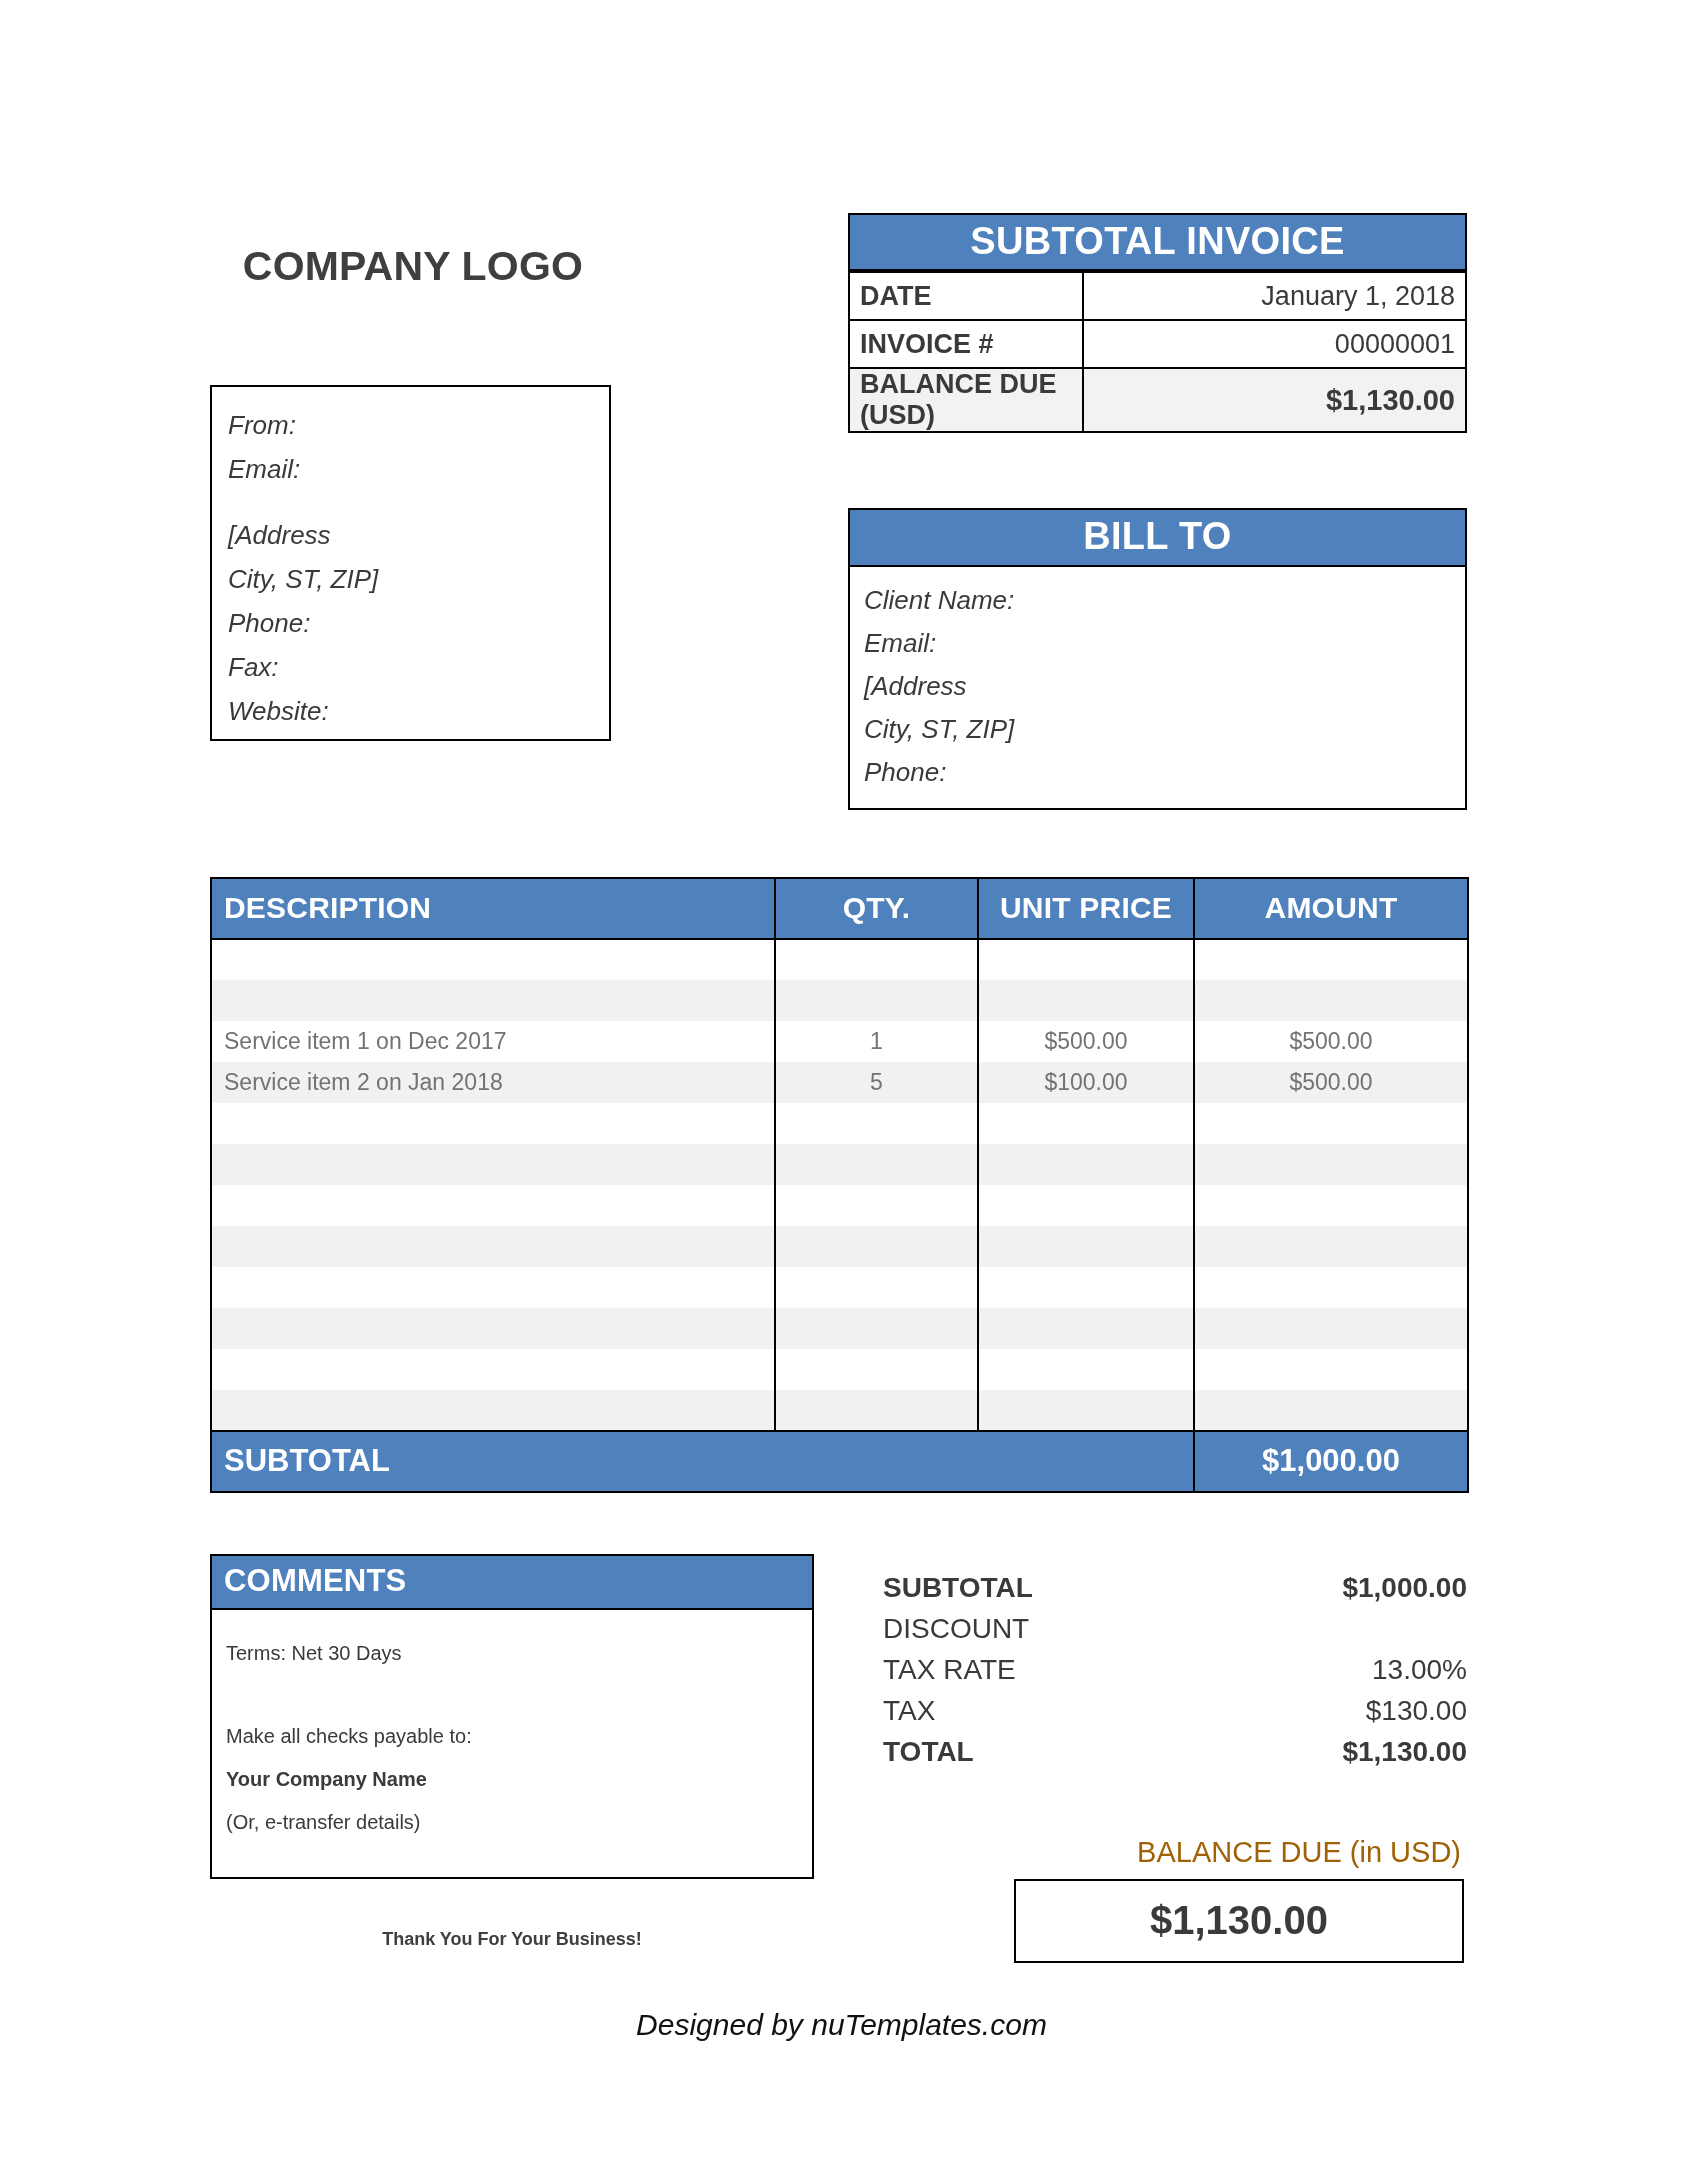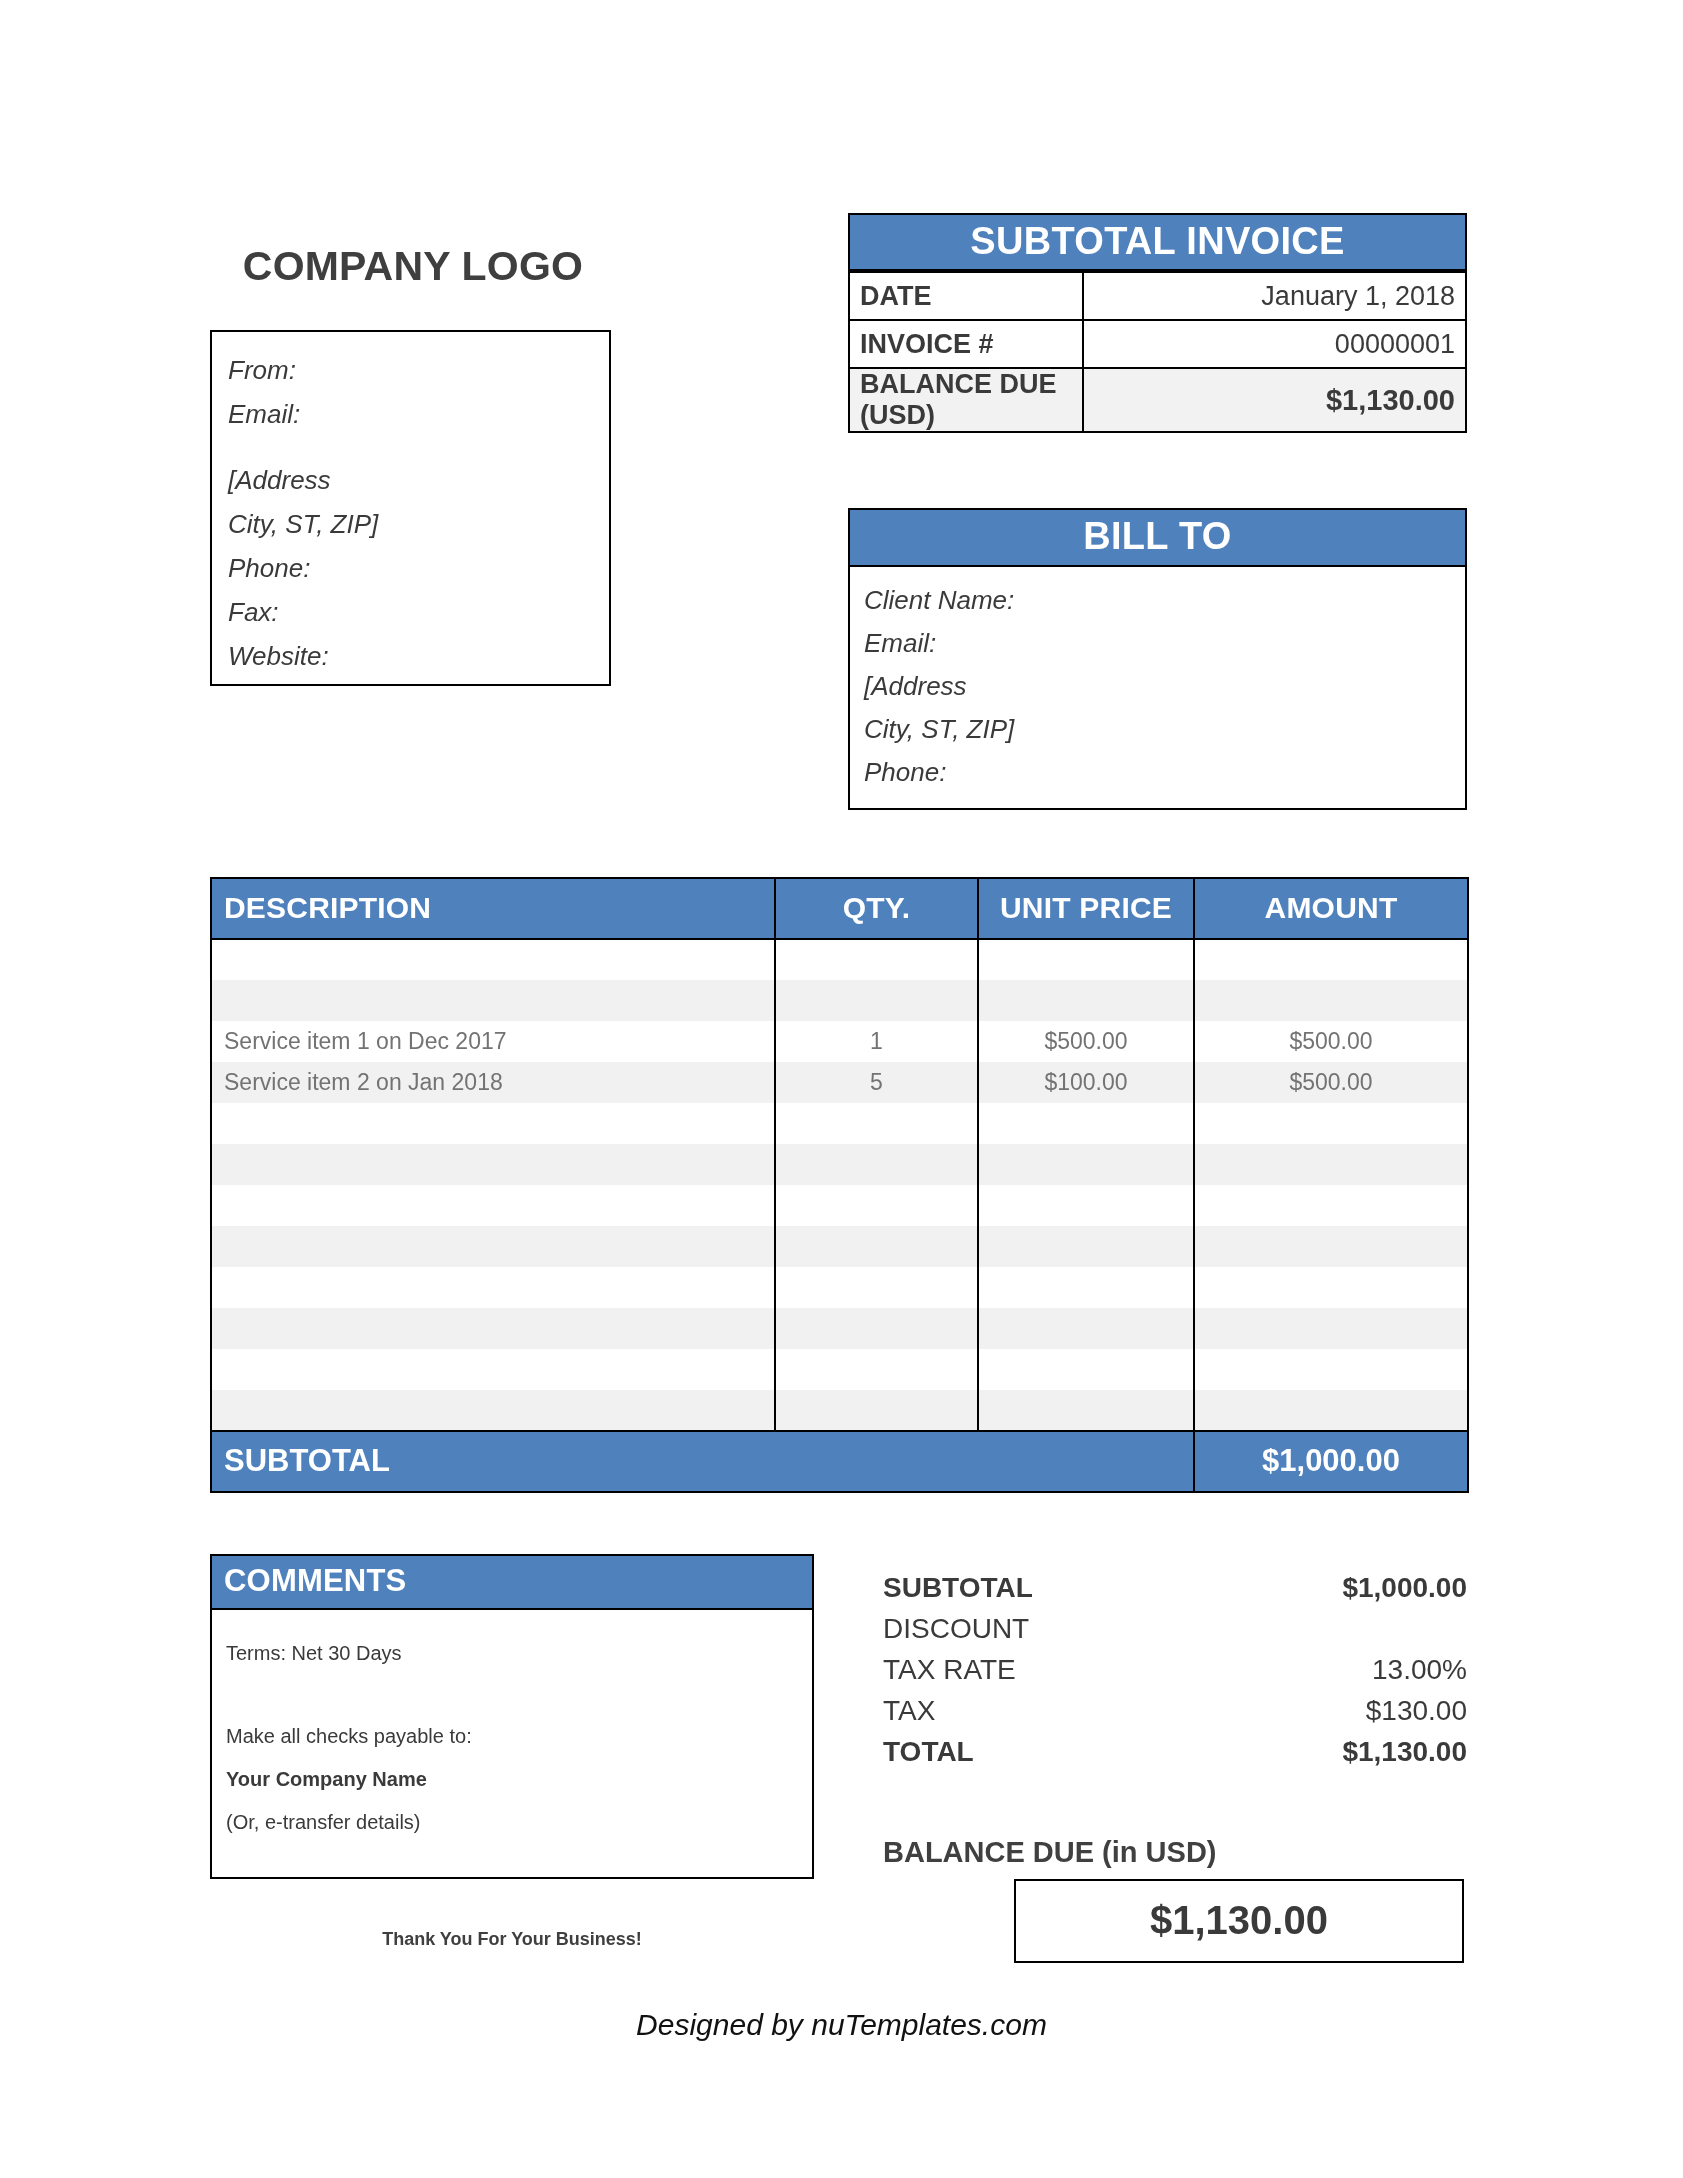--- a/index.html
+++ b/index.html
@@ -40,21 +40,21 @@
     font-size: 41px;
     font-weight: bold;
     color: #3f3f3f;
     letter-spacing: 0.2px;
     text-align: center;
     white-space: nowrap;
   }
 
   
   .from-box {
-    margin-top: 40px;
+    margin-top: 95px;
     width: 401px;
     height: 356px;
     border: 2px solid #000;
     background: #fff;
     padding: 16px 4px 10px 16px;
   }
   .from-line {
     font-style: italic;
     font-size: 26px;
     line-height: 44px;
@@ -210,25 +210,25 @@
     height: 41px;
     color: #3a3a3a;
     padding: 0;
   }
   td.t-label { text-align: left;  padding-left: 214px; }
   td.t-value { text-align: right; padding-right: 26px; }
   tr.t-bold td { font-weight: bold; }
 
   .bd-label {
     margin-top: 63px;
-    text-align: left;
+    text-align: right;
     padding-right: 6px;
     font-size: 29px;
-    font-weight: bold;
-    color: #404040;
+    font-weight: normal;
+    color: #a16207;
   }
   .bd-box {
     margin-top: 10px;
     margin-left: 131px;
     width: 450px;
     height: 84px;
     border: 2px solid #000;
     display: flex;
     align-items: center;
     justify-content: center;

